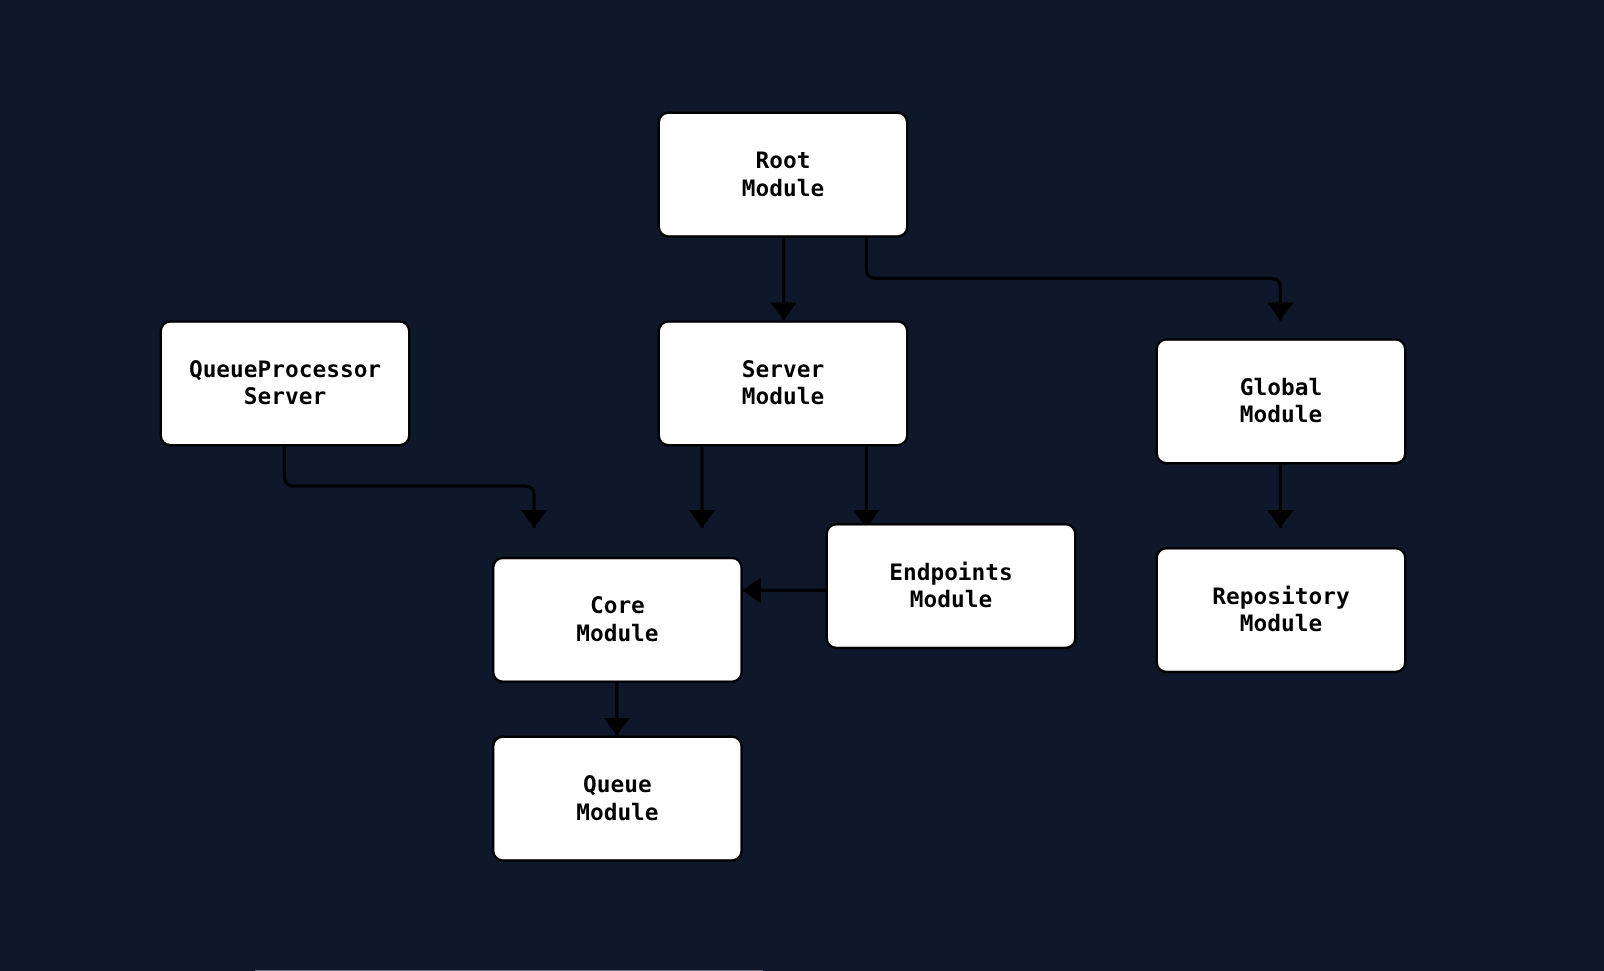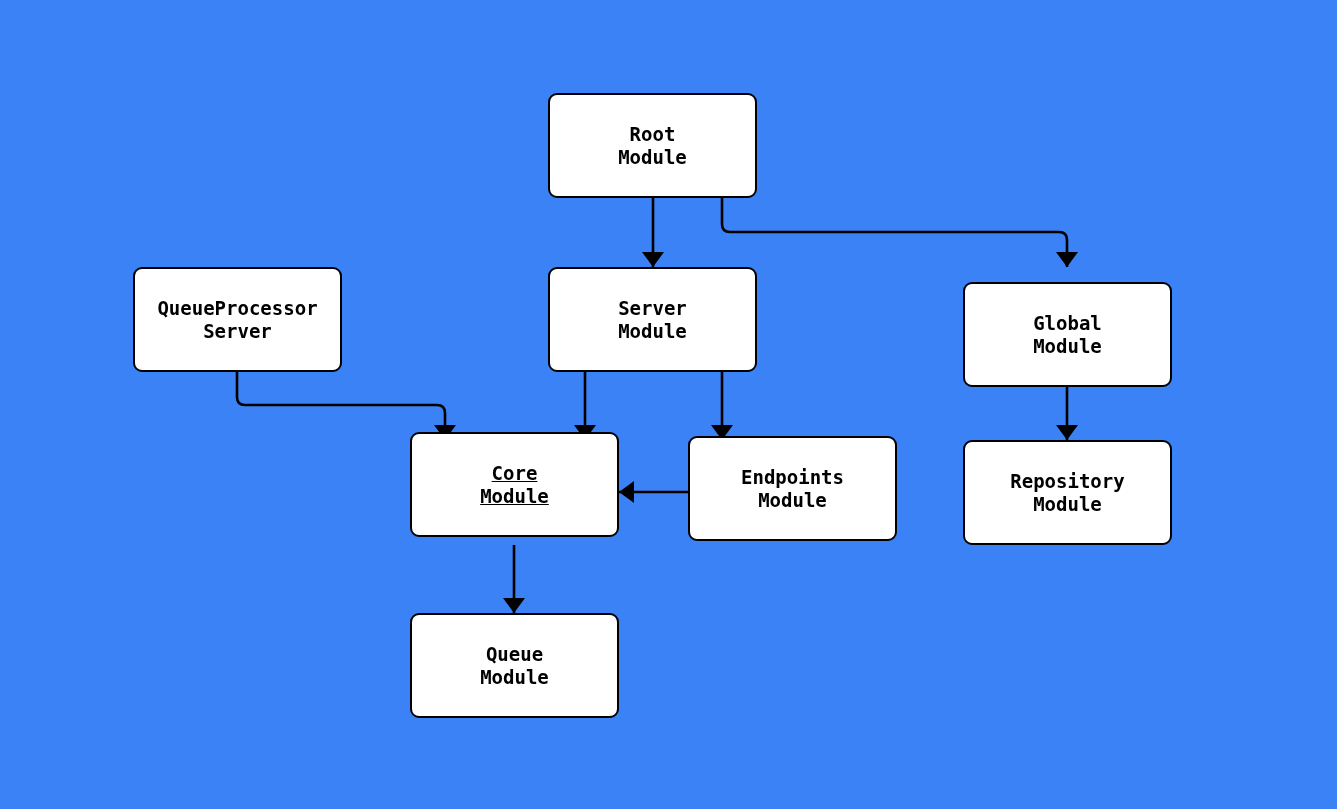--- a/index.html
+++ b/index.html
@@ -4,21 +4,21 @@
 <style>
   html, body {
     margin: 0;
     padding: 0;
     background: #ffffff;
   }
   .canvas {
     position: relative;
     width: 1337px;
     height: 809px;
-    background: #3b82f6;
+    background: #0f172a;
     overflow: hidden;
   }
   .edge-layer {
     position: absolute;
     left: 0;
     top: 0;
     width: 1337px;
     height: 809px;
   }
   .edge {
@@ -45,23 +45,23 @@
     line-height: 1.2;
     color: #000000;
     text-align: center;
     white-space: pre-line;
   }
   
   .pos-root           { left: 548px;  top: 93px;  }
   .pos-queueprocessor { left: 133px;  top: 267px; }
   .pos-server         { left: 548px;  top: 267px; }
   .pos-global         { left: 963px;  top: 282px; }
-  .pos-core           { left: 410px;  top: 432px; text-decoration: underline; }
+  .pos-core           { left: 410px;  top: 464px; }
   .pos-endpoints      { left: 688px;  top: 436px; justify-content: center; }
-  .pos-repository     { left: 963px;  top: 440px; }
+  .pos-repository     { left: 963px;  top: 456px; }
   .pos-queue          { left: 410px;  top: 613px; justify-content: center; }
 </style>
 </head>
 <body>
 
 <div class="canvas">
 
   <svg class="edge-layer" viewBox="0 0 1337 809" xmlns="http://www.w3.org/2000/svg">
     <defs>
       <marker id="arrowhead" viewBox="0 0 15 22" refX="15" refY="11" markerWidth="15" markerHeight="22" markerUnits="userSpaceOnUse" orient="auto">

